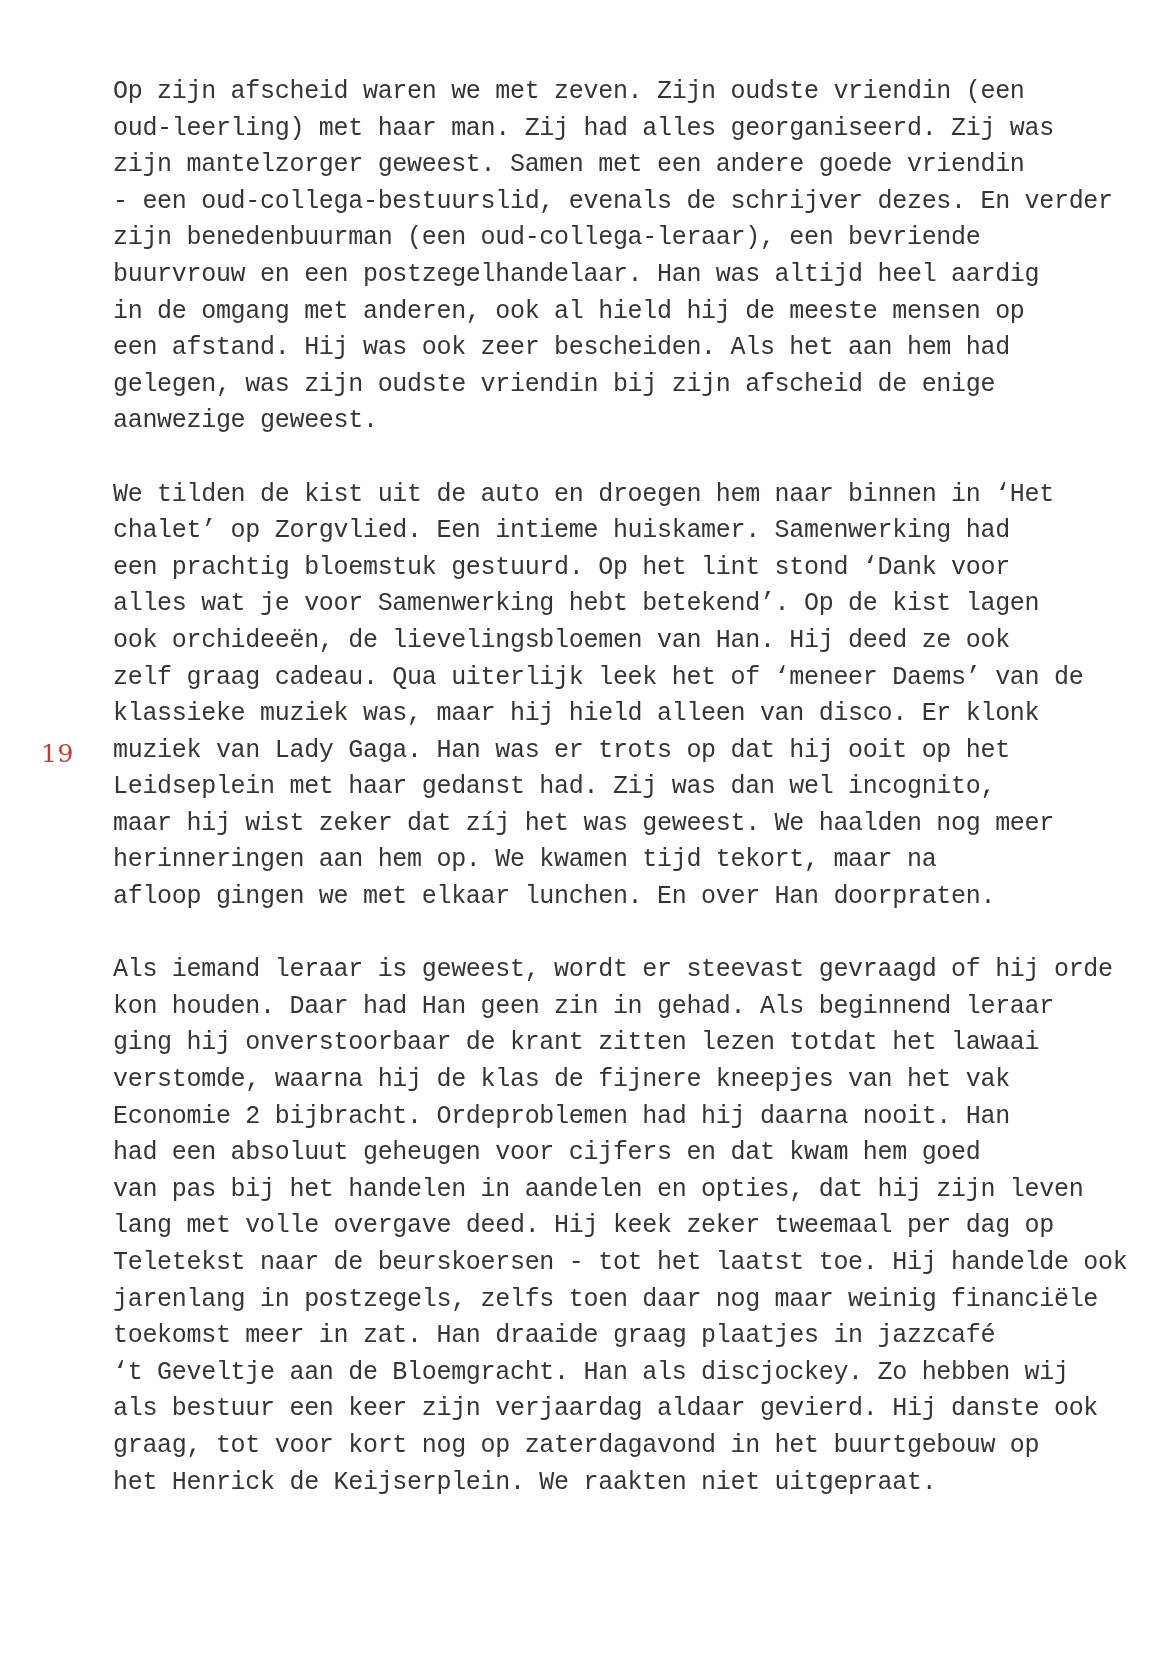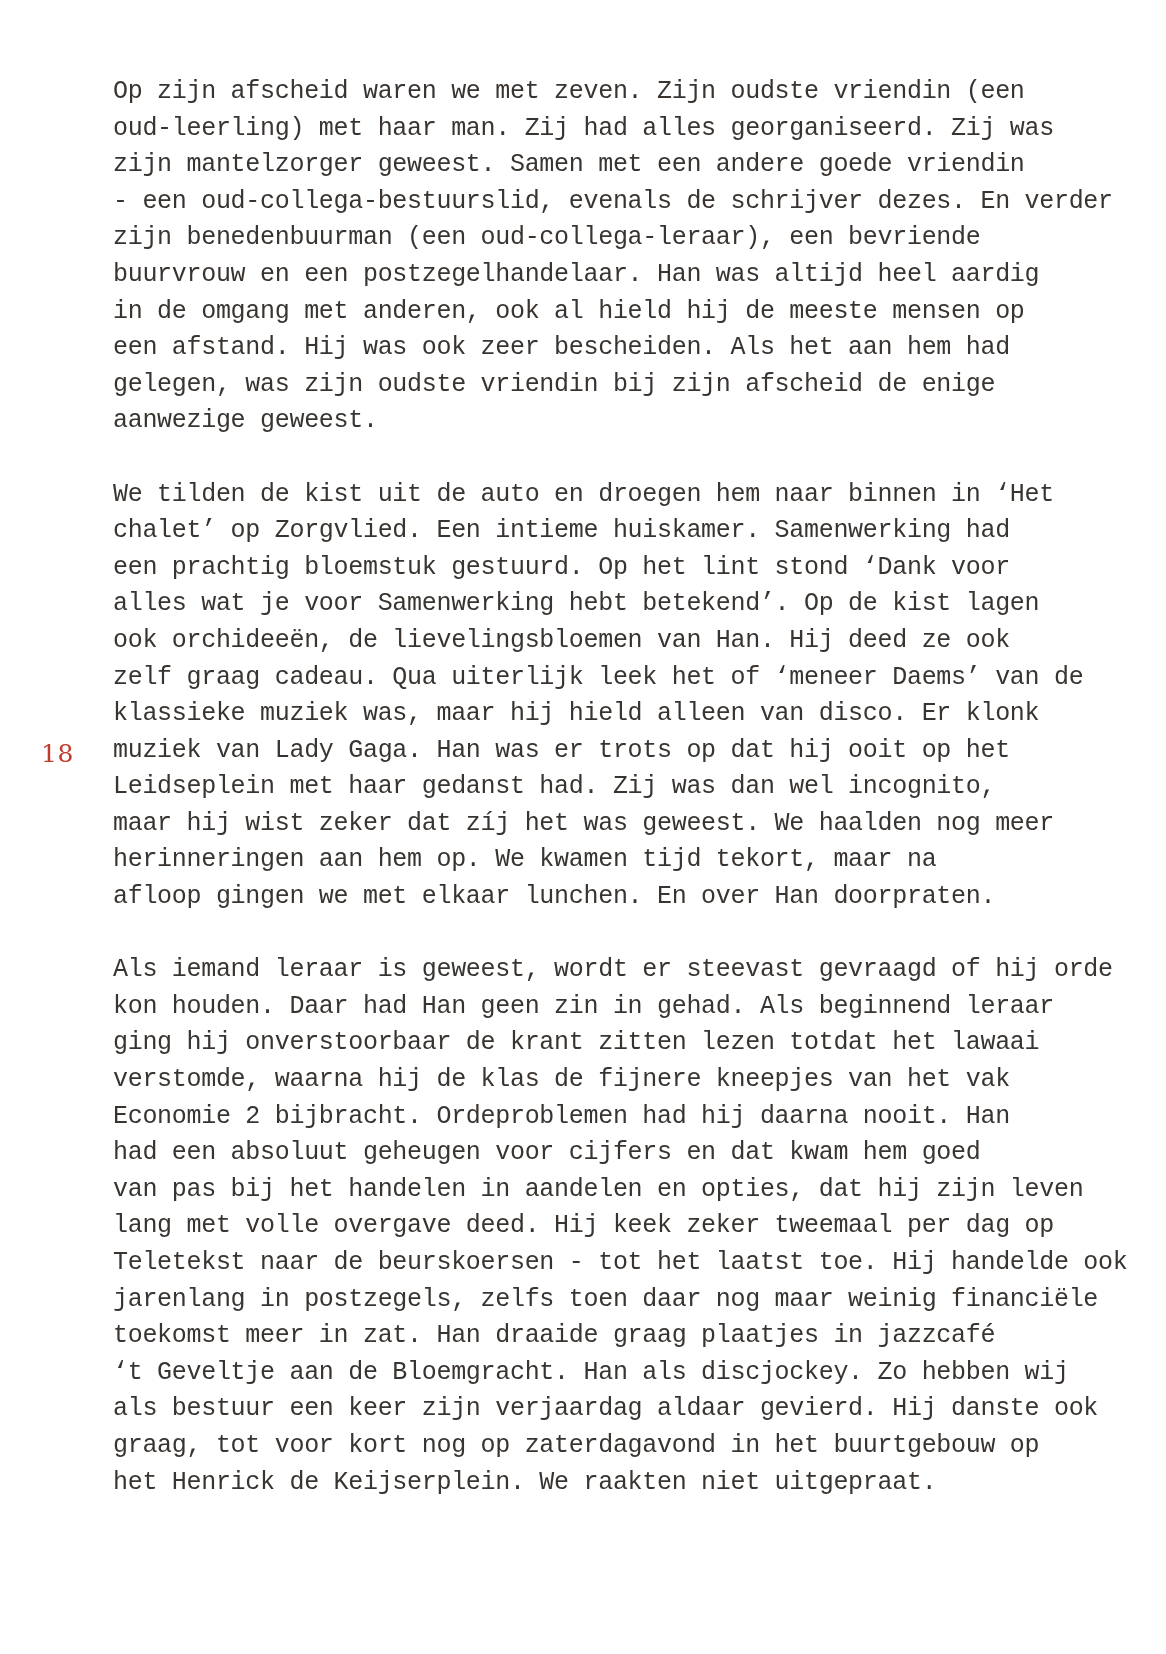--- a/index.html
+++ b/index.html
@@ -43,21 +43,21 @@
   }
   .para:last-child {
     margin-bottom: 0;
     margin-top: 32px;
   }
 </style>
 </head>
 <body>
 
 <div class="page">
-  <div class="page-number">18</div>
+  <div class="page-number">19</div>
 
   <div class="text-block">
     <p class="para">Op zijn afscheid waren we met zeven. Zijn oudste vriendin (een
 oud-leerling) met haar man. Zij had alles georganiseerd. Zij was
 zijn mantelzorger geweest. Samen met een andere goede vriendin
 - een oud-collega-bestuurslid, evenals de schrijver dezes. En verder
 zijn benedenbuurman (een oud-collega-leraar), een bevriende
 buurvrouw en een postzegelhandelaar. Han was altijd heel aardig
 in de omgang met anderen, ook al hield hij de meeste mensen op
 een afstand. Hij was ook zeer bescheiden. Als het aan hem had

